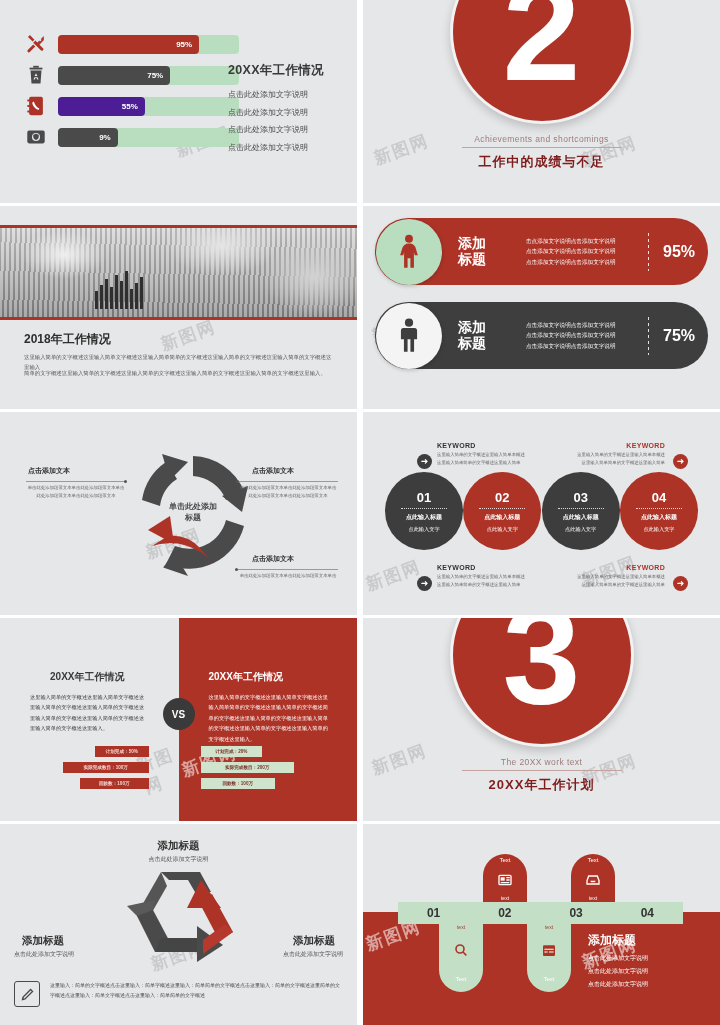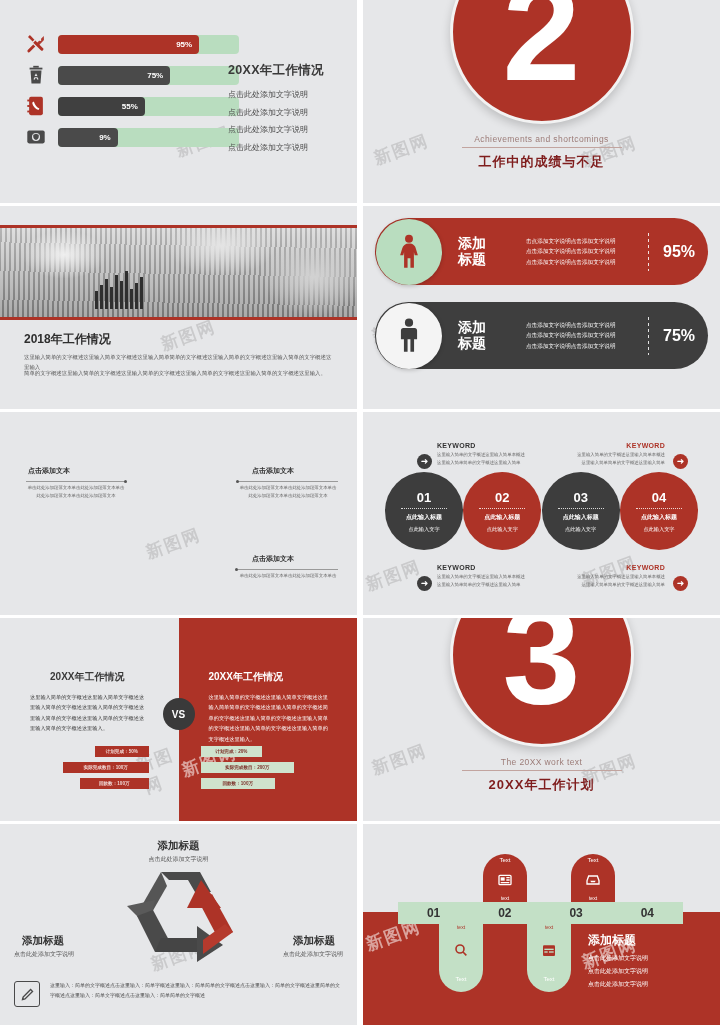--- a/index.html
+++ b/index.html
@@ -158,21 +158,21 @@
         <span class="s1-ico">
           <svg width="22" height="22" viewBox="0 0 24 24">
               <rect x="4.5" y="2" width="15" height="20" rx="2" fill="#ad3327"></rect>
               <rect x="2.5" y="5" width="3" height="2" fill="#ad3327"></rect>
               <rect x="2.5" y="11" width="3" height="2" fill="#ad3327"></rect>
               <rect x="2.5" y="17" width="3" height="2" fill="#ad3327"></rect>
               <path d="M9.6 7.2c1.4 4.4 3.3 6.3 6.1 7.5l-1 1.6c-3.5-1-6.2-4-6.9-7.8z" fill="#fff"></path>
             </svg>
         </span>
         <span class="s1-track">
-          <span class="s1-fill" style="width:48%;background:#404040">55%</span>
+          <span class="s1-fill" style="width:48%;background:#4c1d95">55%</span>
         </span>
       </div>
 
       <div class="s1-row">
         <span class="s1-ico">
           <svg width="22" height="22" viewBox="0 0 24 24">
               <rect x="2.5" y="5" width="19" height="14" rx="2" fill="#4a4a4a"></rect>
               <circle cx="12" cy="12" r="4.4" fill="#e6e7e9"></circle>
               <path d="M12 8.4l3 1.2v2.1c0 1.7-1.2 3.1-3 3.6-1.8-.5-3-1.9-3-3.6V9.6z" fill="#4a4a4a"></path>
             </svg>
@@ -252,20 +252,35 @@
       </span>
       <span class="pill-title">添加<br>标题</span>
       <span class="pill-desc">点击添加文字说明点击添加文字说明<br>点击添加文字说明点击添加文字说明<br>点击添加文字说明点击添加文字说明</span>
       <span class="pill-sep"></span>
       <span class="pill-pct">75%</span>
     </div>
   </div>
 
   <div class="slide">
     <div class="wm dark" style="left:145px;top:120px;">新图网</div>
+    <div class="cyc">
+      <svg width="150" height="150" viewBox="0 0 150 150">
+        <g>
+          <path d="M75 18 A57 57 0 0 1 126 53 L108 62 A38 38 0 0 0 75 38 Z" fill="#4a4a4a"></path>
+          <path d="M130 48 L124 74 L104 58 Z" fill="#4a4a4a"></path>
+          <path d="M126 88 A57 57 0 0 1 48 126 L57 108 A38 38 0 0 0 108 82 Z" fill="#4a4a4a"></path>
+          <path d="M46 132 L72 136 L54 116 Z" fill="#4a4a4a" transform="rotate(10 60 126)"></path>
+          <path d="M24 62 A57 57 0 0 1 48 24 L59 41 A38 38 0 0 0 42 68 Z" fill="#4a4a4a"></path>
+          <path d="M44 16 L70 24 L52 42 Z" fill="#4a4a4a"></path>
+          <path d="M34 108 A57 57 0 0 1 96 126 L82 110 A38 38 0 0 0 50 98 Z" fill="#ad3327"></path>
+          <path d="M30 92 L52 78 L56 106 Z" fill="#ad3327"></path>
+        </g>
+      </svg>
+      <div class="cyc-center">单击此处添加标题</div>
+    </div>
     <div class="cyc-lbl" style="left:28px;top:54px;">点击添加文本</div>
     <div class="cyc-rule" style="left:26px;top:69px;width:100px;"></div>
     <div class="cyc-dot" style="left:124px;top:68px;"></div>
     <div class="cyc-txt" style="left:26px;top:72px;width:100px;">单击此处添加段落文本单击此处添加段落文本单击此处添加段落文本单击此处添加段落文本</div>
 
     <div class="cyc-lbl" style="left:252px;top:54px;">点击添加文本</div>
     <div class="cyc-rule" style="left:238px;top:69px;width:100px;"></div>
     <div class="cyc-dot" style="left:236px;top:68px;"></div>
     <div class="cyc-txt" style="left:238px;top:72px;width:100px;">单击此处添加段落文本单击此处添加段落文本单击此处添加段落文本单击此处添加段落文本</div>
 

